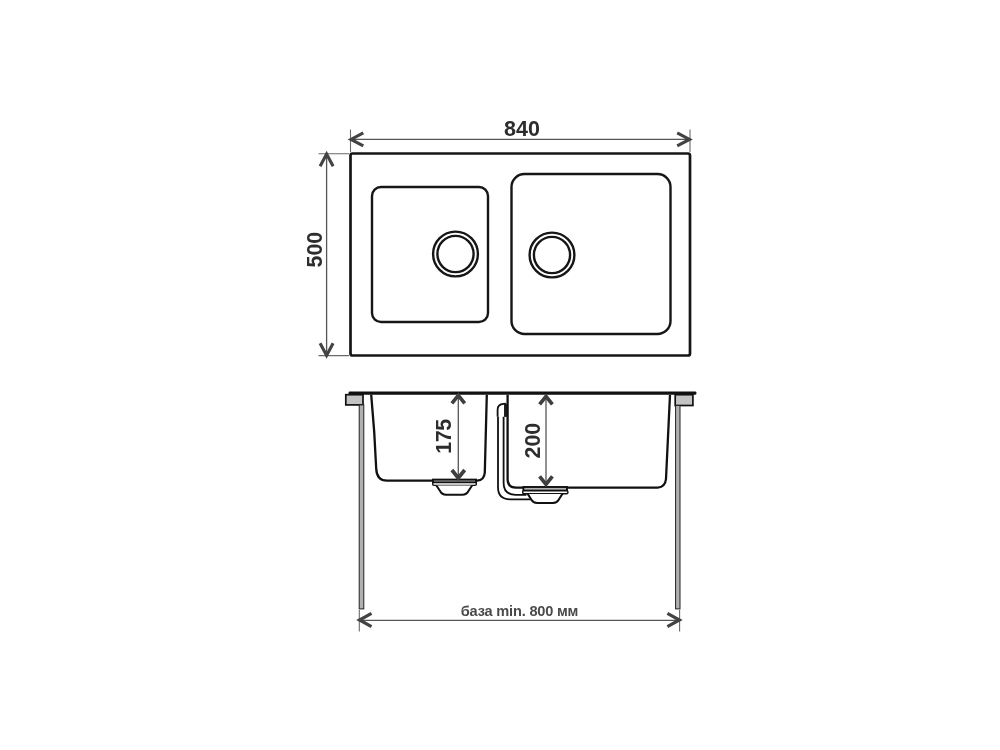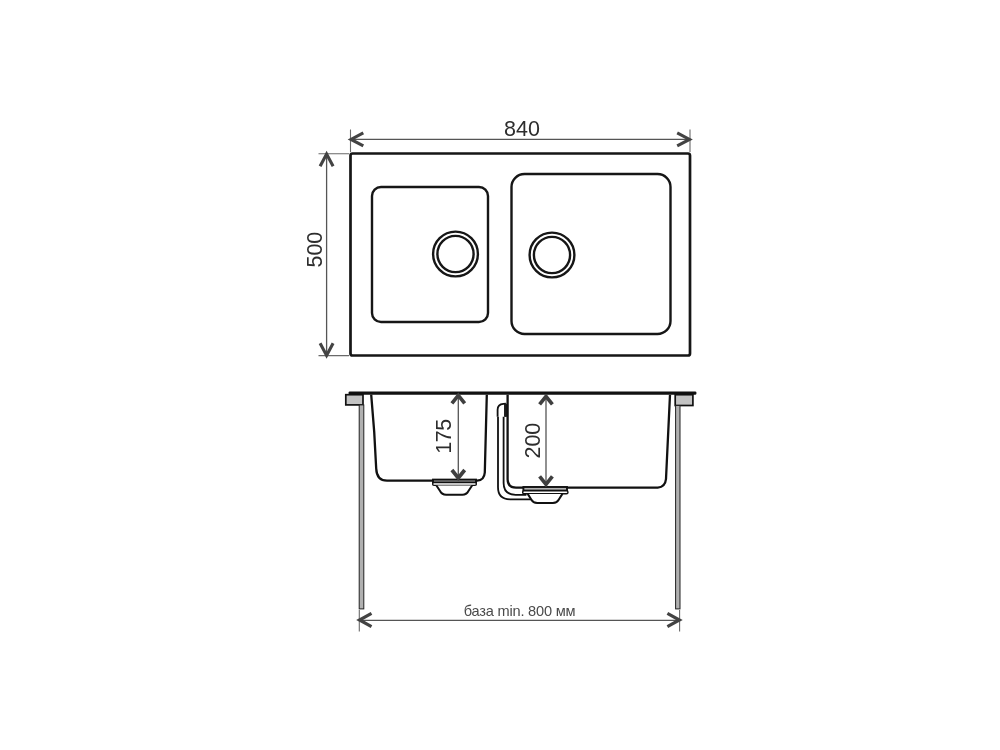--- a/index.html
+++ b/index.html
@@ -1,17 +1,17 @@
 <!DOCTYPE html>
 <html><head>
 <meta charset="utf-8">
 <title>Sink drawing</title>
 <style>
   html,body{margin:0;padding:0;background:#ffffff;}
-  .page{width:1000px;height:750px;position:relative;background:#ffffff;overflow:hidden;}
+  .page{width:1000px;height:750px;position:relative;background:#ffffff;overflow:hidden;font-weight:bold;}
   svg{position:absolute;left:0;top:0;}
   text{font-family:"Liberation Sans", sans-serif;}
 </style>
 </head>
 <body>
 <div class="page">
 <svg width="1000" height="750" viewBox="0 0 1000 750">
 
   <rect x="350.5" y="153.5" width="339.5" height="202" rx="2" fill="#ffffff" stroke="#161616" stroke-width="2.7"></rect>
 

